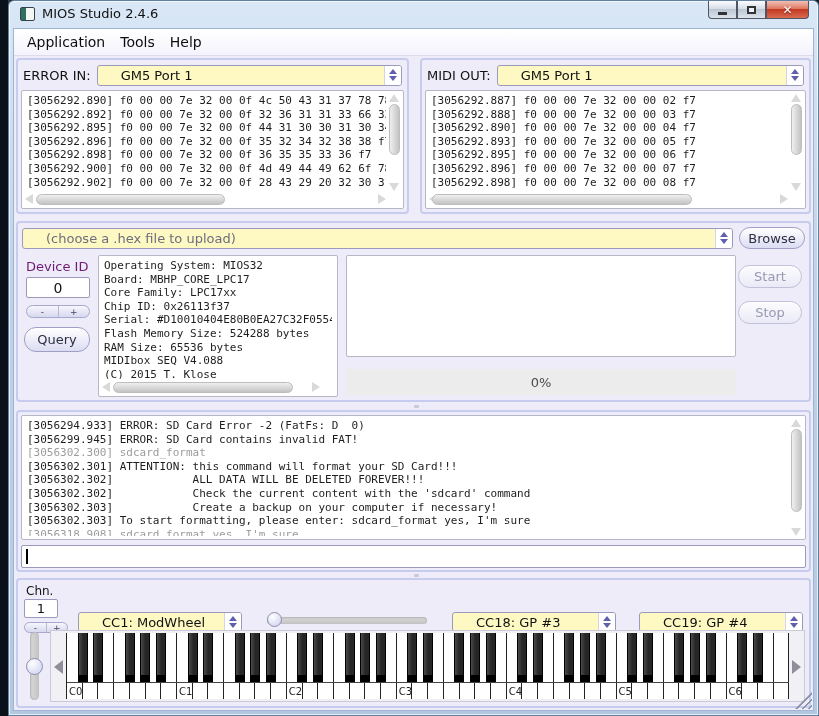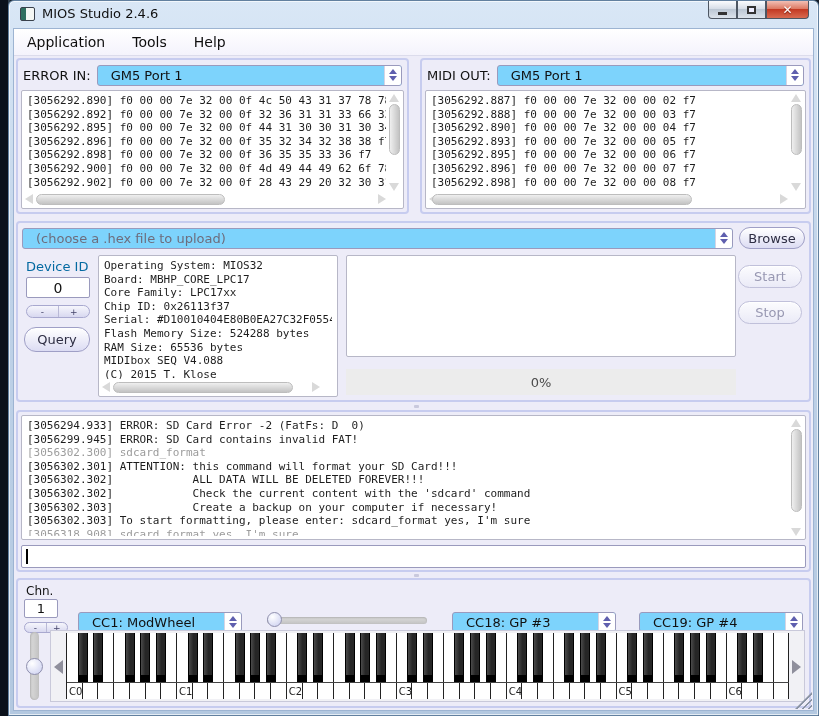--- a/index.html
+++ b/index.html
@@ -25,30 +25,30 @@
   .winbtn.first { border-radius:0 0 0 4px; }
   .winbtn.close { width:43px; border-radius:0 0 4px 0;
     background:linear-gradient(#f2bfb4,#dd7a64 45%,#c33a23 50%,#d96a50); }
   .glyph-min { width:9px; height:3px; background:#333; margin-top:7px; }
   .glyph-max { width:9px; height:8px; border:2px solid #333; background:#eef; }
   .glyph-close { color:#fff; font-weight:bold; font-size:12px; text-shadow:0 1px 1px #7a1f10; }
 
   .client { position:absolute; left:4px; right:4px; top:27px; bottom:4px;
     background:#edecf8; border:1px solid #9db4d2; overflow:hidden; }
 
-  .menubar { height:27px; display:flex; align-items:center; gap:27px; padding-left:13px;
+  .menubar { height:27px; display:flex; align-items:center; gap:15px; padding-left:13px;
     background:linear-gradient(#ffffff,#f4f3fc); border-bottom:1px solid #dcdcec;
     font-size:14px; color:#0d0d0d; }
   .menuitem { cursor:default; }
 
   
   .section { position:absolute; border:2px solid #c7ccef; border-radius:4px; background:#edecf8; }
-  .combo { position:relative; background:#7dd3fc; border:1px solid #9a9abd; border-radius:3px;
+  .combo { position:relative; background:#fef9c3; border:1px solid #9a9abd; border-radius:3px;
     height:21px; font-size:13px; color:#111; display:flex; align-items:center;
-    padding:0 22px 0 13px; white-space:nowrap; overflow:hidden; }
+    padding:0 22px 0 23px; white-space:nowrap; overflow:hidden; }
   .combo .spin { position:absolute; right:0; top:0; bottom:0; width:17px;
     display:flex; flex-direction:column; align-items:center; justify-content:center; gap:2px;
     border-left:1px solid #d4d4e4; background:#fff; }
   .spin i { display:block; width:0; height:0; border-left:4px solid transparent; border-right:4px solid transparent; }
   .spin .up { border-bottom:5px solid #5f5fae; }
   .spin .dn { border-top:5px solid #5f5fae; }
 
   .logpanel { position:absolute; background:#fff; border:1px solid #b7b7c7; border-radius:2px; }
   .loglines { position:absolute; left:5px; top:3px; right:17px; bottom:3px; overflow:hidden;
     font-family:"DejaVu Sans Mono", monospace; font-size:11px; line-height:13.6px;
@@ -96,21 +96,21 @@
   .midirow { position:absolute; left:5px; right:5px; top:4px; height:22px; display:flex; align-items:center; }
   .midirow .lbl { font-size:13px; color:#111; margin-right:6px; white-space:nowrap; }
   .midirow .combo { flex:1; }
   .midi-log { left:3px; right:3px; top:30px; bottom:3px; }
 
   
   #sec-upload { left:2px; top:192px; width:795px; height:181px; }
   .uprow { position:absolute; left:4px; right:4px; top:4px; height:22px; display:flex; align-items:center; }
   .uprow .combo { flex:1; color:#6d6d7d; }
   .uprow .pillbtn { width:66px; height:22px; margin-left:6px; }
-  .dev-label { position:absolute; left:8px; top:36px; font-size:13px; color:#0369a1; }
+  .dev-label { position:absolute; left:8px; top:36px; font-size:13px; color:#701a75; }
   .dev-num { position:absolute; left:8px; top:54px; width:64px; height:21px; }
   .dev-rocker { position:absolute; left:8px; top:82px; width:64px; height:13px; }
   .dev-query { position:absolute; left:6px; top:104px; width:66px; height:25px; }
   #info-panel { left:80px; top:32px; width:240px; height:142px; }
   #upload-panel { left:328px; top:32px; width:390px; height:102px; }
   .progress { position:absolute; left:328px; top:146px; width:390px; height:26px;
     background:#ececec; color:#4a4a4a; font-size:13px;
     display:flex; align-items:center; justify-content:center; }
   .btn-start { position:absolute; right:7px; top:42px; width:64px; height:23px; }
   .btn-stop  { position:absolute; right:7px; top:78px; width:64px; height:23px; }

